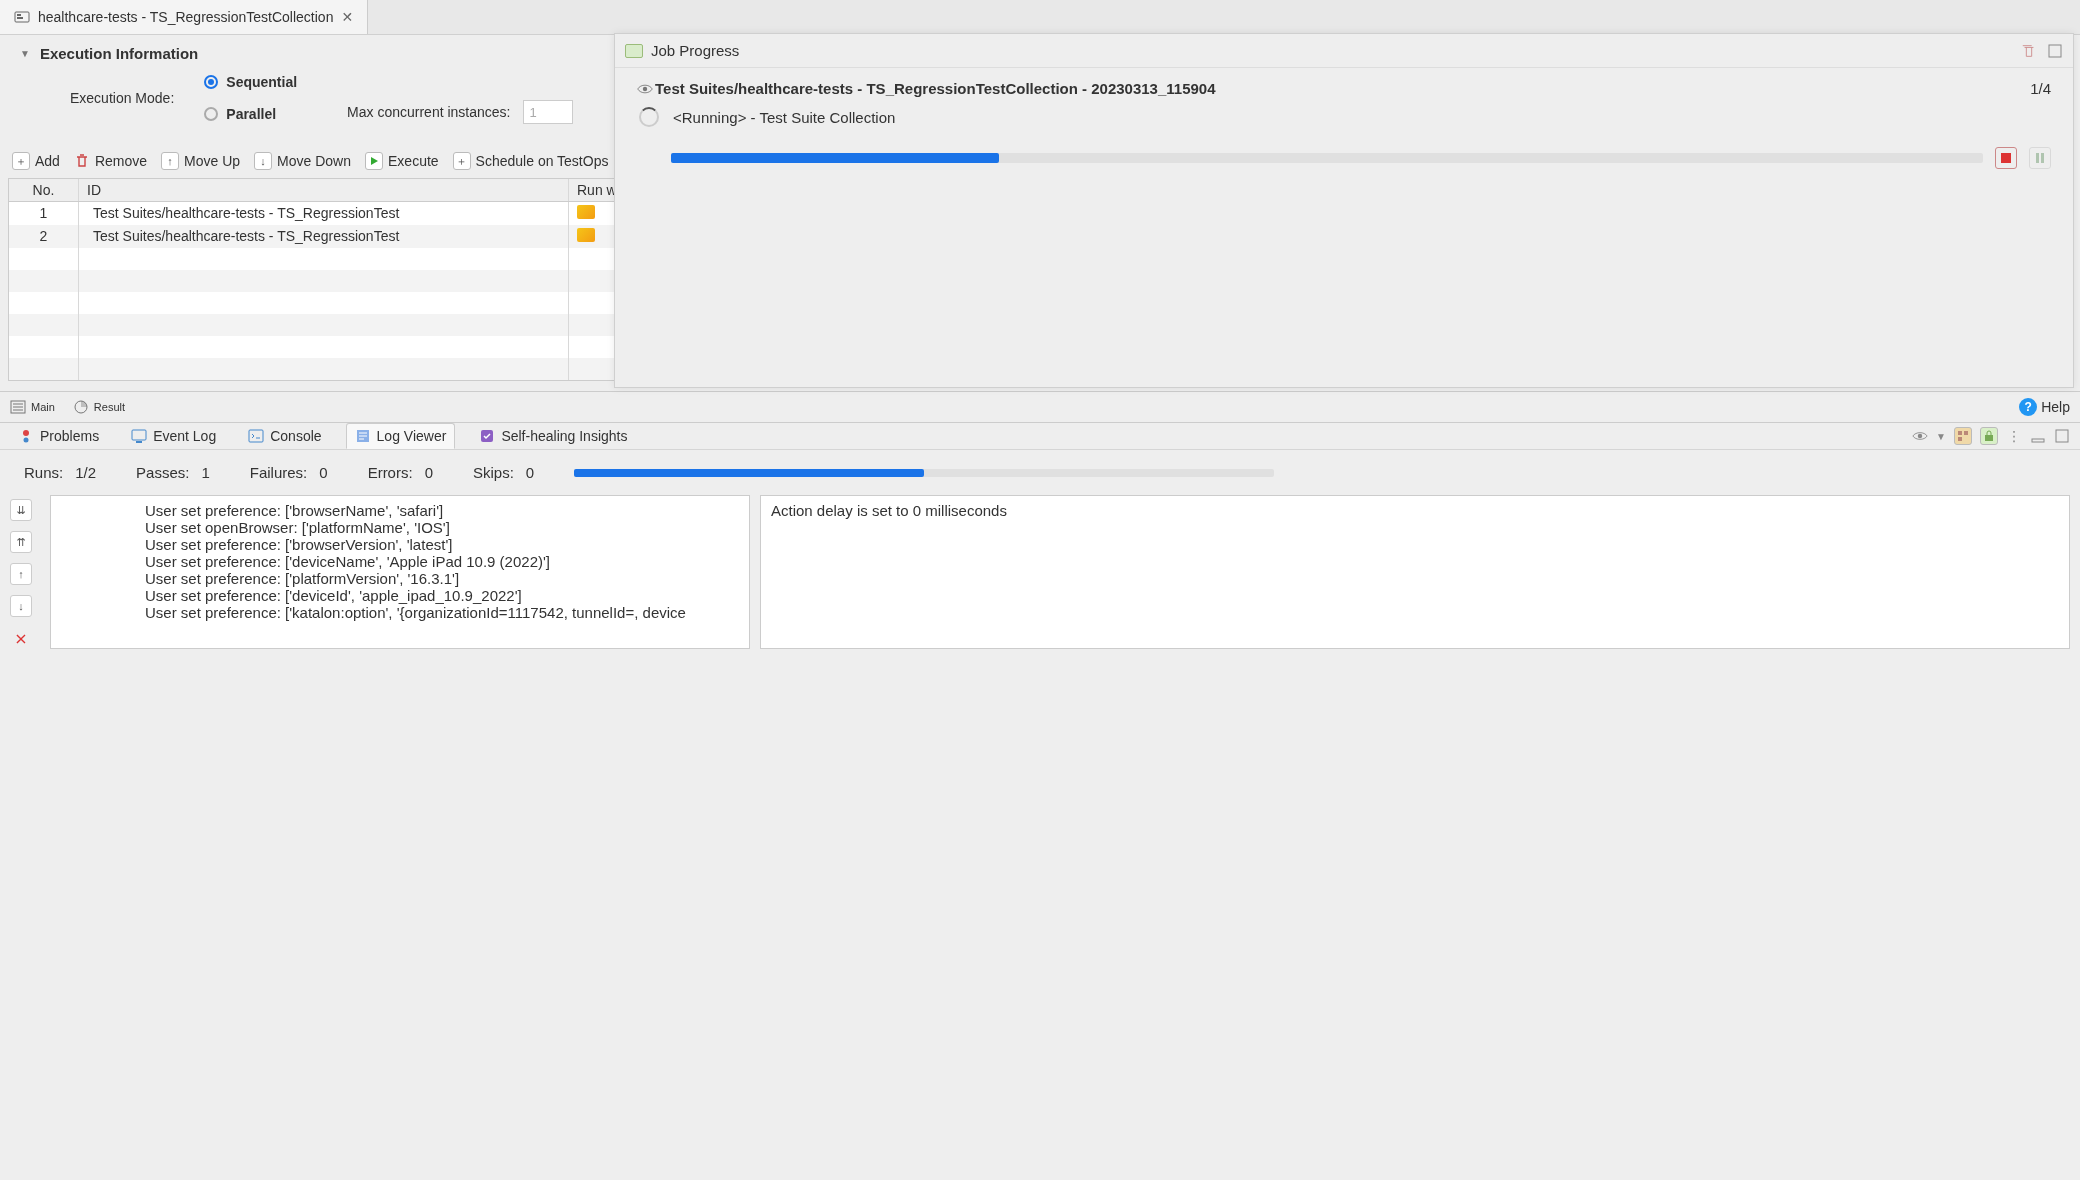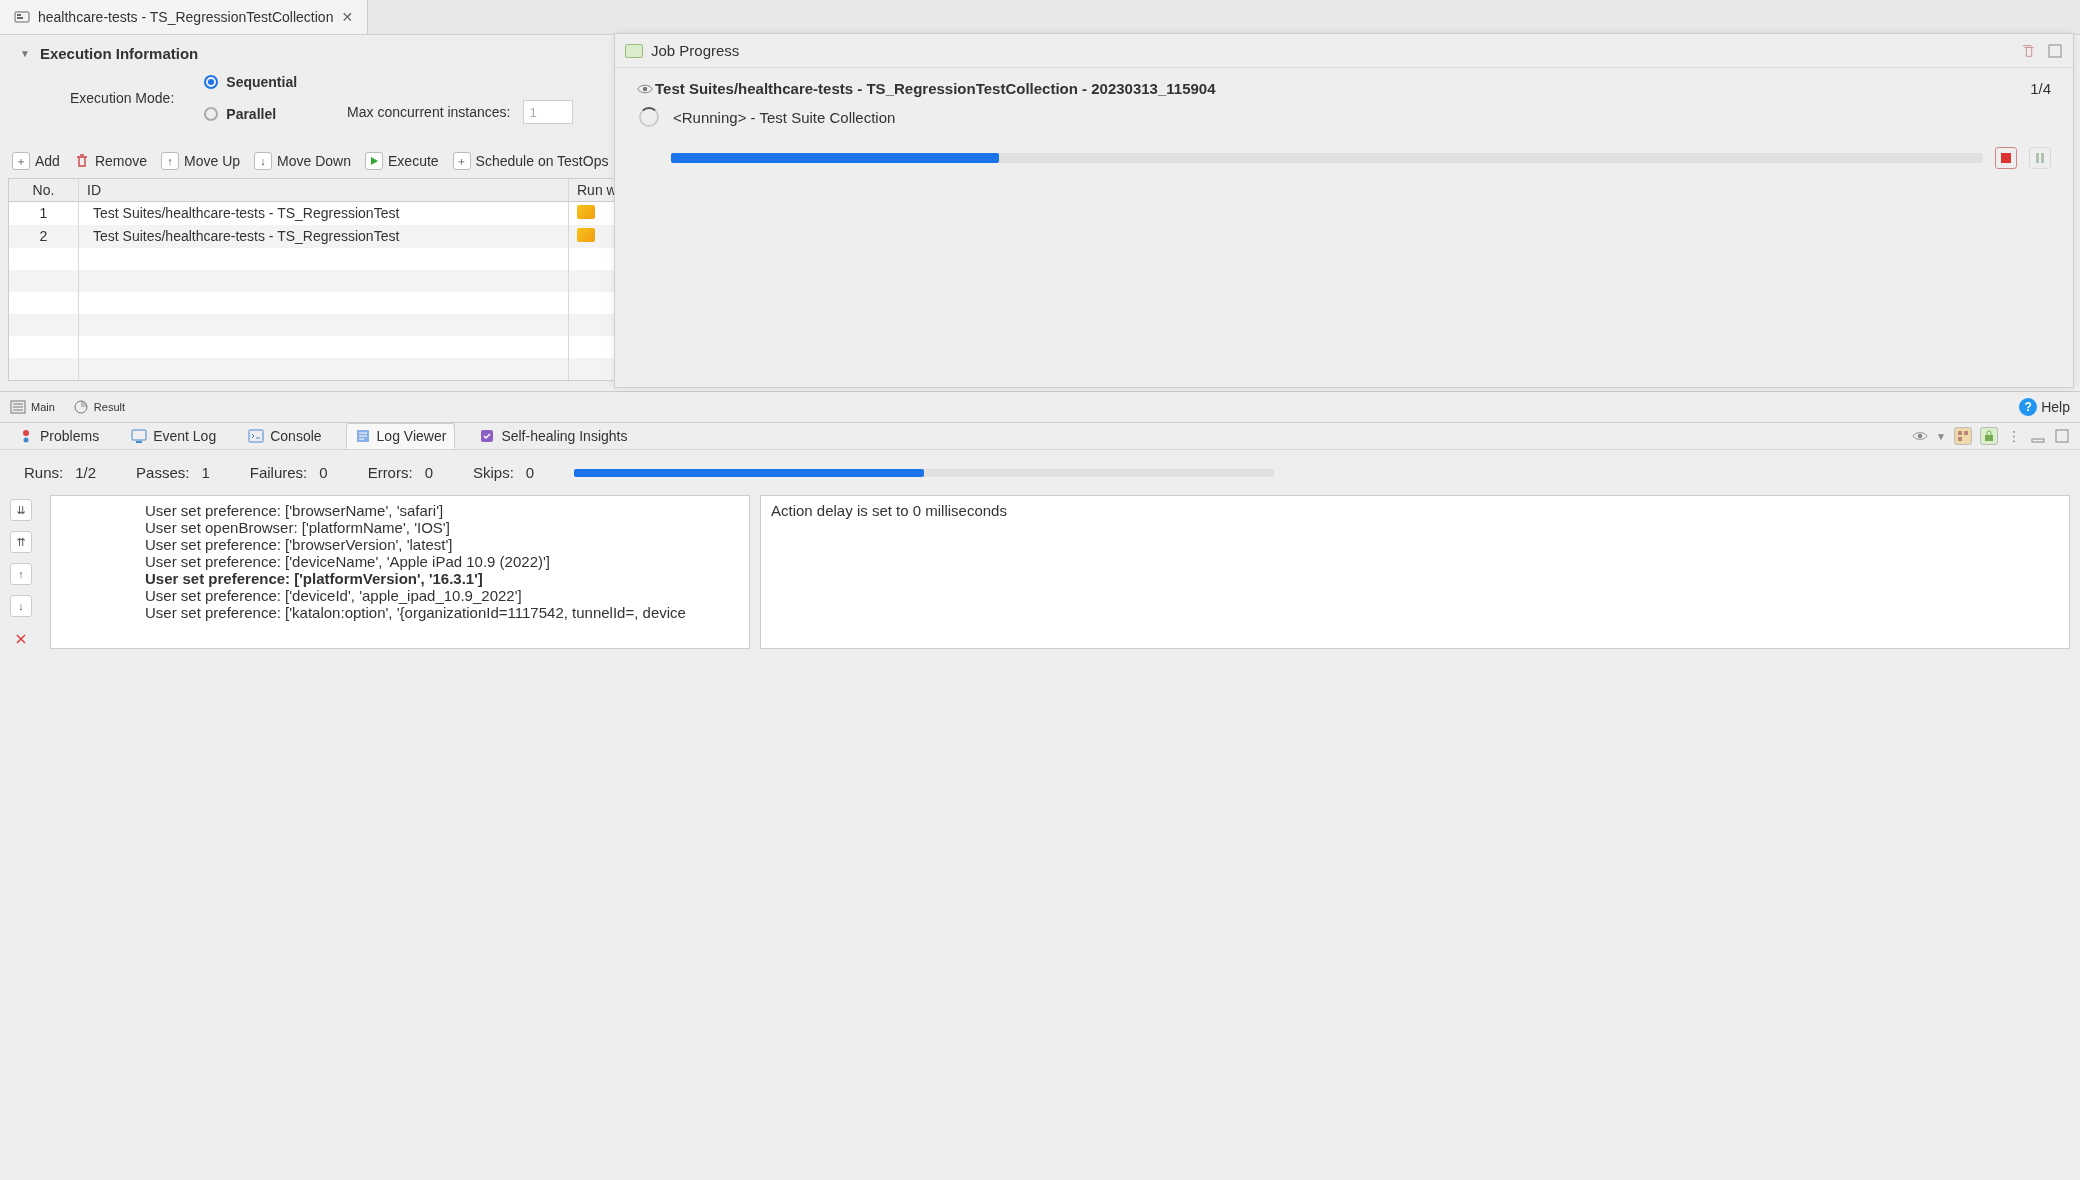--- a/index.html
+++ b/index.html
@@ -368,21 +368,21 @@
       <div class="gutter-ic">↑</div>
       <div class="gutter-ic">↓</div>
       <div class="gutter-ic" style="color:#d33;border:none;background:none;font-size:16px;">⨯</div>
     </div>
     <div class="log-tree">
       <div id="loglines">
           <div class="line" style="padding-left: 86px;">User set preference: ['browserName', 'safari']</div>
           <div class="line" style="padding-left: 86px;">User set openBrowser: ['platformName', 'IOS']</div>
           <div class="line" style="padding-left: 86px;">User set preference: ['browserVersion', 'latest']</div>
           <div class="line" style="padding-left: 86px;">User set preference: ['deviceName', 'Apple iPad 10.9 (2022)']</div>
-          <div class="line" style="padding-left: 86px; font-weight: bold;">User set preference: ['platformVersion', '16.3.1']</div>
+          <div class="line" style="padding-left: 86px;">User set preference: ['platformVersion', '16.3.1']</div>
           <div class="line" style="padding-left: 86px;">User set preference: ['deviceId', 'apple_ipad_10.9_2022']</div>
           <div class="line" style="padding-left: 86px;">User set preference: ['katalon:option', '{organizationId=1117542, tunnelId=, device</div>
         </div>
     </div>
     <div class="log-detail">
       <span>Action delay is set to 0 milliseconds</span>
     </div>
   </div>
 
   <div class="job-panel">

